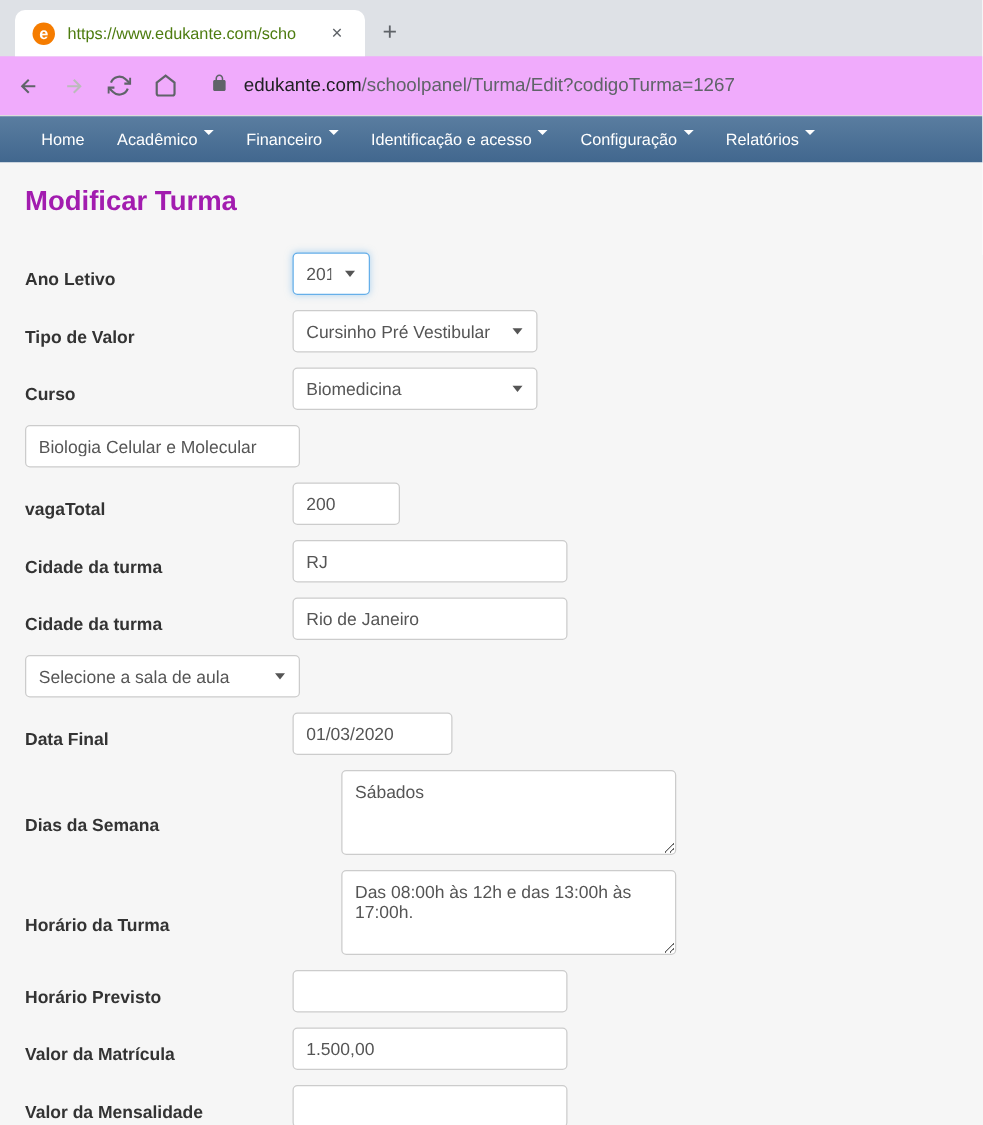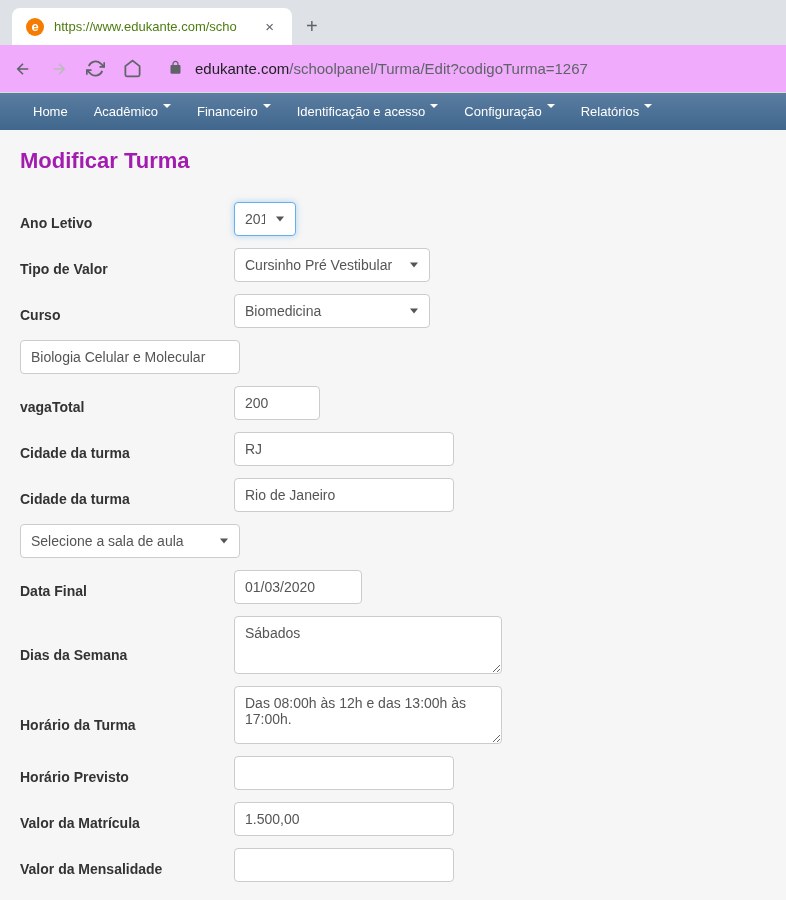--- a/index.html
+++ b/index.html
@@ -50,21 +50,21 @@
     }
     .w-62 { width: 62px; }
     .w-86 { width: 86px; }
     .w-128 { width: 128px; }
     .w-210 { width: 196px; }
     .w-268 { width: 220px; }
     
     .focused-select { border-color: #66afe9 !important; box-shadow: 0 0 6px rgba(102,175,233,0.5); }
     
     .form-textarea { resize: both; display: block; }
-    .textarea-268 { width: 268px; height: 58px; }
+    .textarea-268 { width: 268px; height: 68px; margin-left: 39px; }
   </style>
 </head>
 <body>
 
 <div class="browser-chrome">
   <div class="tab-bar">
     <div class="browser-tab">
       <div class="tab-favicon">
           <span>e</span>
         </div>

